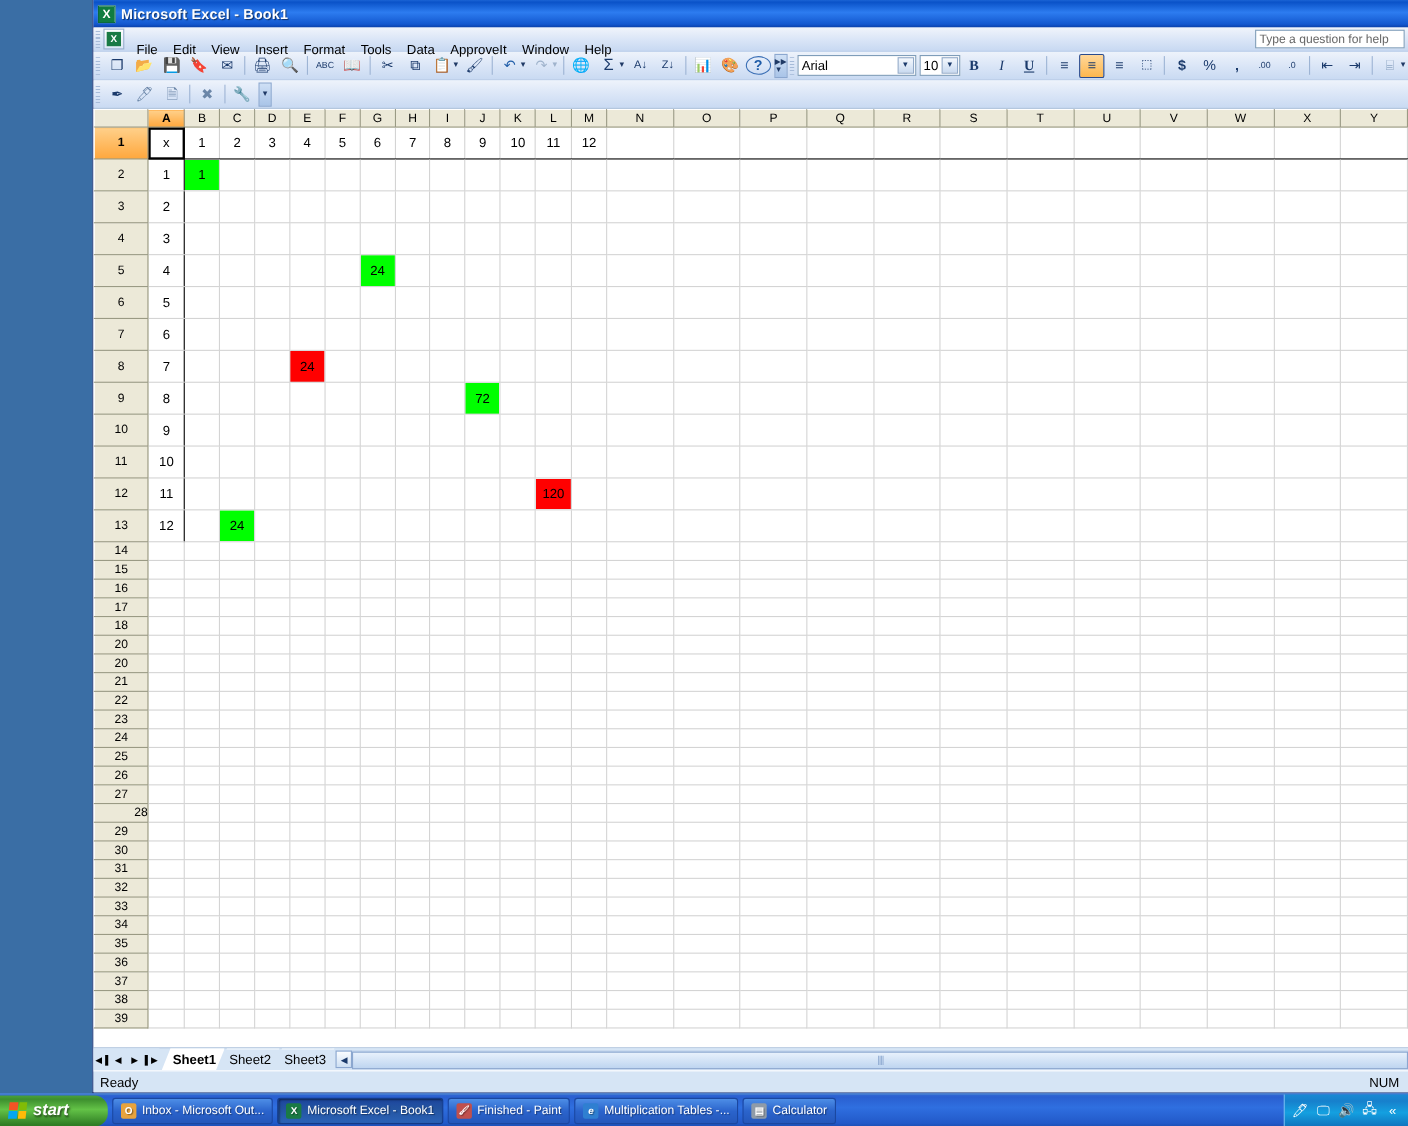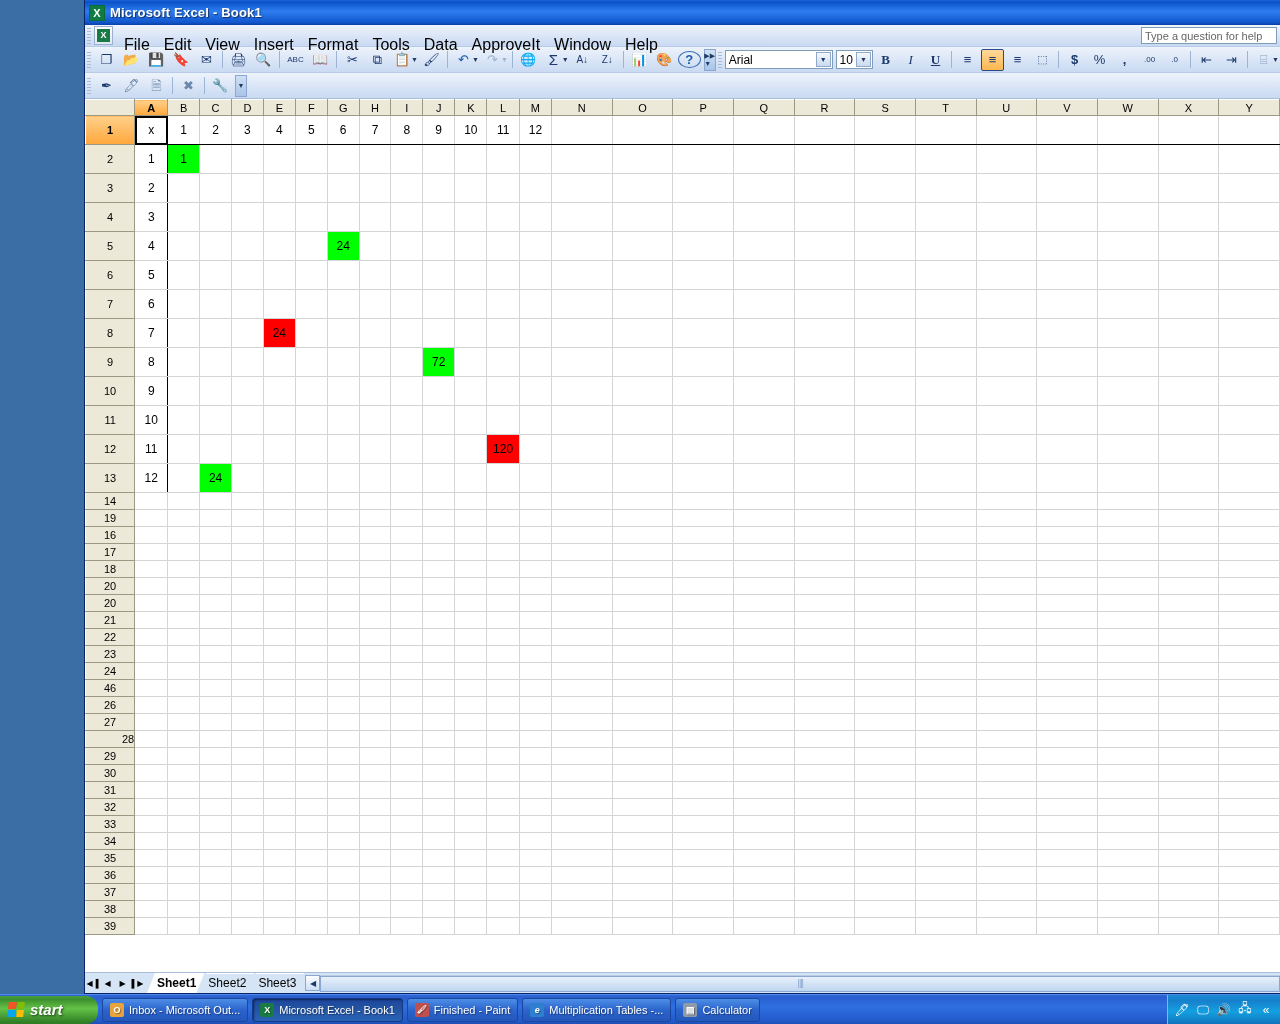--- a/index.html
+++ b/index.html
@@ -57,21 +57,21 @@
     width: 19px; height: 19px; margin-right: 4px; flex: 0 0 19px;
     border: 1px solid #9ab0cd; background: linear-gradient(180deg,#fdfefe,#dde8f6);
     position: relative;
   }
   .menu-icon::after {
     content:"X"; position:absolute; left:2px; top:2px; width:13px; height:13px;
     background:#1a7a44; color:#fff; font-size:9px; font-weight:bold;
     line-height:13px; text-align:center;
   }
   .menu-item {
-    font-size: 16px; color: #000; padding: 2px 7px; cursor: default;
+    font-size: 12px; color: #000; padding: 2px 7px; cursor: default;
     white-space: nowrap;
     margin-top: 19px;
   }
   #help-box {
     position: absolute; right: 3px; top: 2px;
     width: 136px; height: 17px;
     background: #fff; border: 1px solid #7f9db9;
     font-size: 11px; color: #666; padding: 1px 3px; line-height: 15px;
     overflow: hidden; white-space: nowrap;
   }
@@ -792,21 +792,21 @@
             <td class="cell"></td>
             <td class="cell"></td>
             <td class="cell"></td>
             <td class="cell"></td>
             <td class="cell"></td>
             <td class="cell"></td>
             <td class="cell"></td>
             <td class="cell"></td>
           </tr>
           <tr style="height: 17px;">
-            <td class="rowhead" style="width: 25px;">19</td>
+            <td class="rowhead" style="width: 25px;">15</td>
             <td class="cell"></td>
             <td class="cell"></td>
             <td class="cell"></td>
             <td class="cell"></td>
             <td class="cell"></td>
             <td class="cell"></td>
             <td class="cell"></td>
             <td class="cell"></td>
             <td class="cell"></td>
             <td class="cell"></td>
@@ -1072,21 +1072,21 @@
             <td class="cell"></td>
             <td class="cell"></td>
             <td class="cell"></td>
             <td class="cell"></td>
             <td class="cell"></td>
             <td class="cell"></td>
             <td class="cell"></td>
             <td class="cell"></td>
           </tr>
           <tr style="height: 17px;">
-            <td class="rowhead" style="width: 25px;">46</td>
+            <td class="rowhead" style="width: 25px;">25</td>
             <td class="cell"></td>
             <td class="cell"></td>
             <td class="cell"></td>
             <td class="cell"></td>
             <td class="cell"></td>
             <td class="cell"></td>
             <td class="cell"></td>
             <td class="cell"></td>
             <td class="cell"></td>
             <td class="cell"></td>
@@ -1514,20 +1514,24 @@
     </div>
     <div id="hscroll">
       <span class="tab-split"></span>
       <span class="sb-btn">◀</span>
       <span class="sb-track">
         <span class="sb-thumb"></span>
       </span>
     </div>
   </div>
 
+  <div id="statusbar">
+    <span>Ready</span>
+    <span id="status-num">NUM</span>
+  </div>
 </div>
 
 <div id="taskbar">
   <div id="start-btn">
     <span class="flag">
         <i></i>
         <i></i>
         <i></i>
         <i></i>
       </span>

